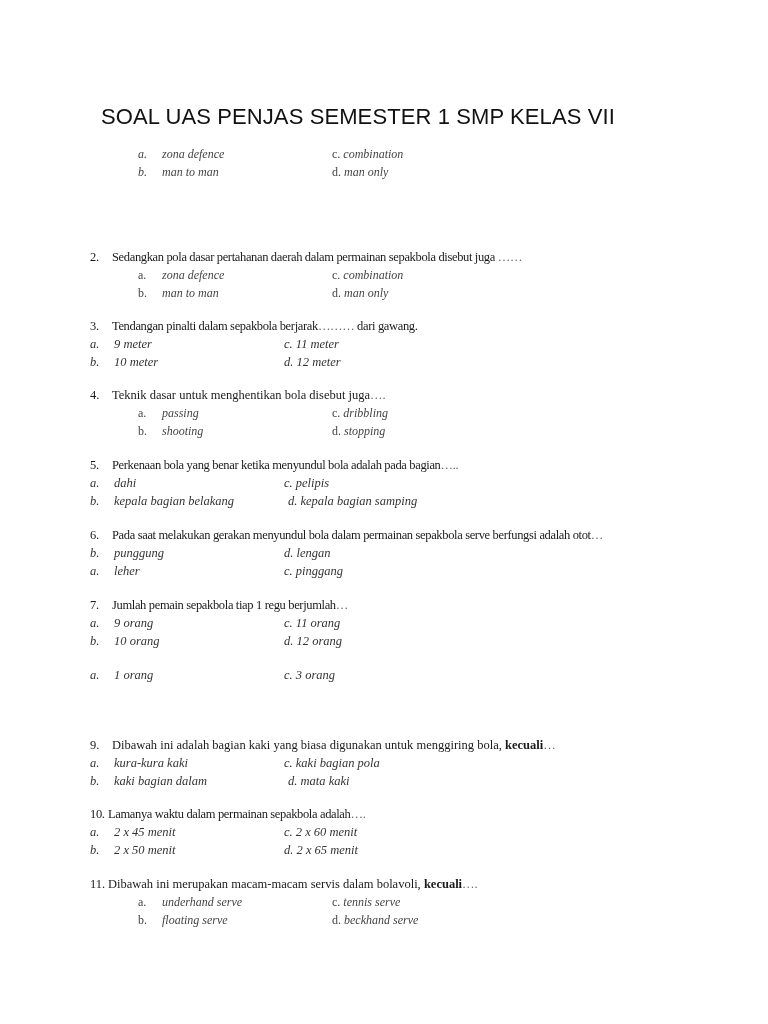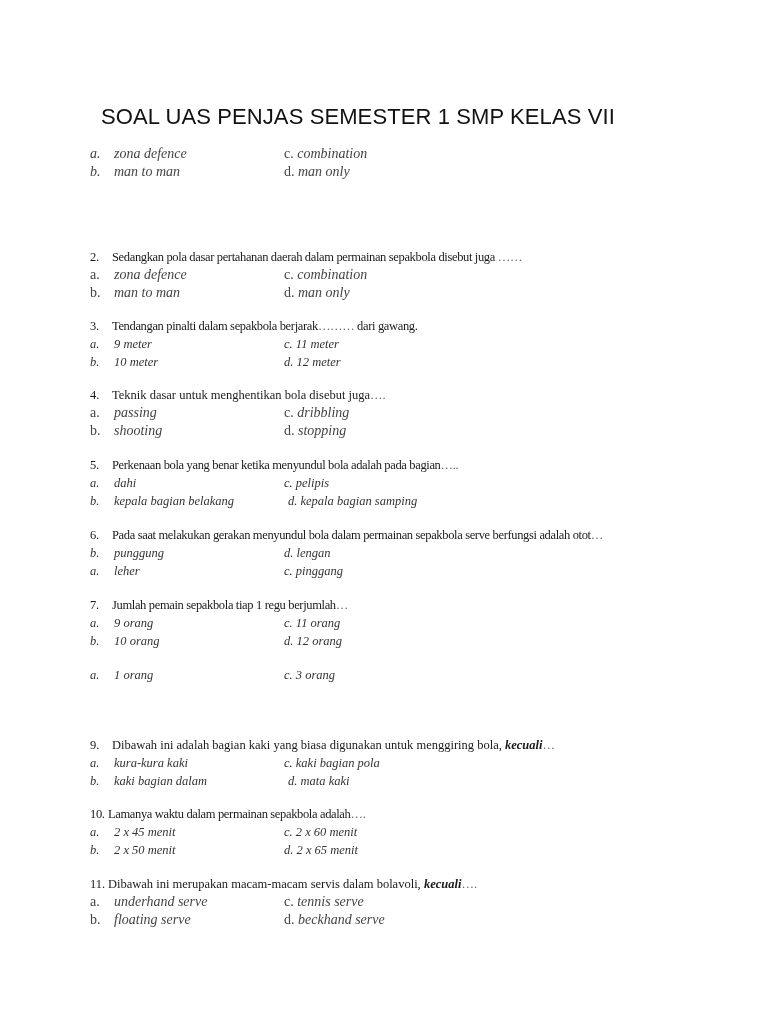--- a/index.html
+++ b/index.html
@@ -5,23 +5,23 @@
     html, body { margin:0; padding:0; background:#ffffff; }
     body { width:768px; height:1024px; position:relative; overflow:hidden; color:#1a1a1a; }
     .title { position:absolute; left:90px; top:104px; font-family:"Liberation Sans", sans-serif; font-size:22px; color:#111; letter-spacing:0.1px;margin-left:11px; }
     .q { position:absolute; left:90px; width:640px; font-family:"Liberation Serif", serif; font-size:12.5px; }
     .q-line { height:18px; line-height:18px; white-space:nowrap; position:relative; }
     .q-num { display:inline-block; width:22px; }
     .opt-line { height:18px; line-height:18px; white-space:nowrap; position:relative; color:#333;font-style:italic; }
     .opt-l { position:absolute; left:0; }
     .opt-l .k { display:inline-block; width:24px; }
     .opt-r { position:absolute; left:194px; }
-    .it { font-style:italic; font-size:14px; color:#444; }
+    .it { font-style:italic; font-size:12px; color:#444;margin-left:48px; }
     .stem-cond { letter-spacing:-0.35px; }
-    b.em { font-style:italic; font-weight:bold; }
+    b.em { font-weight:bold; }
     .dots { color:#666; }
   </style>
 </head>
 <body>
 
 <div>
   <div class="title">SOAL UAS PENJAS SEMESTER 1 SMP KELAS VII</div>
 
   <div class="q" style="top:145px">
     <div class="opt-line it">

